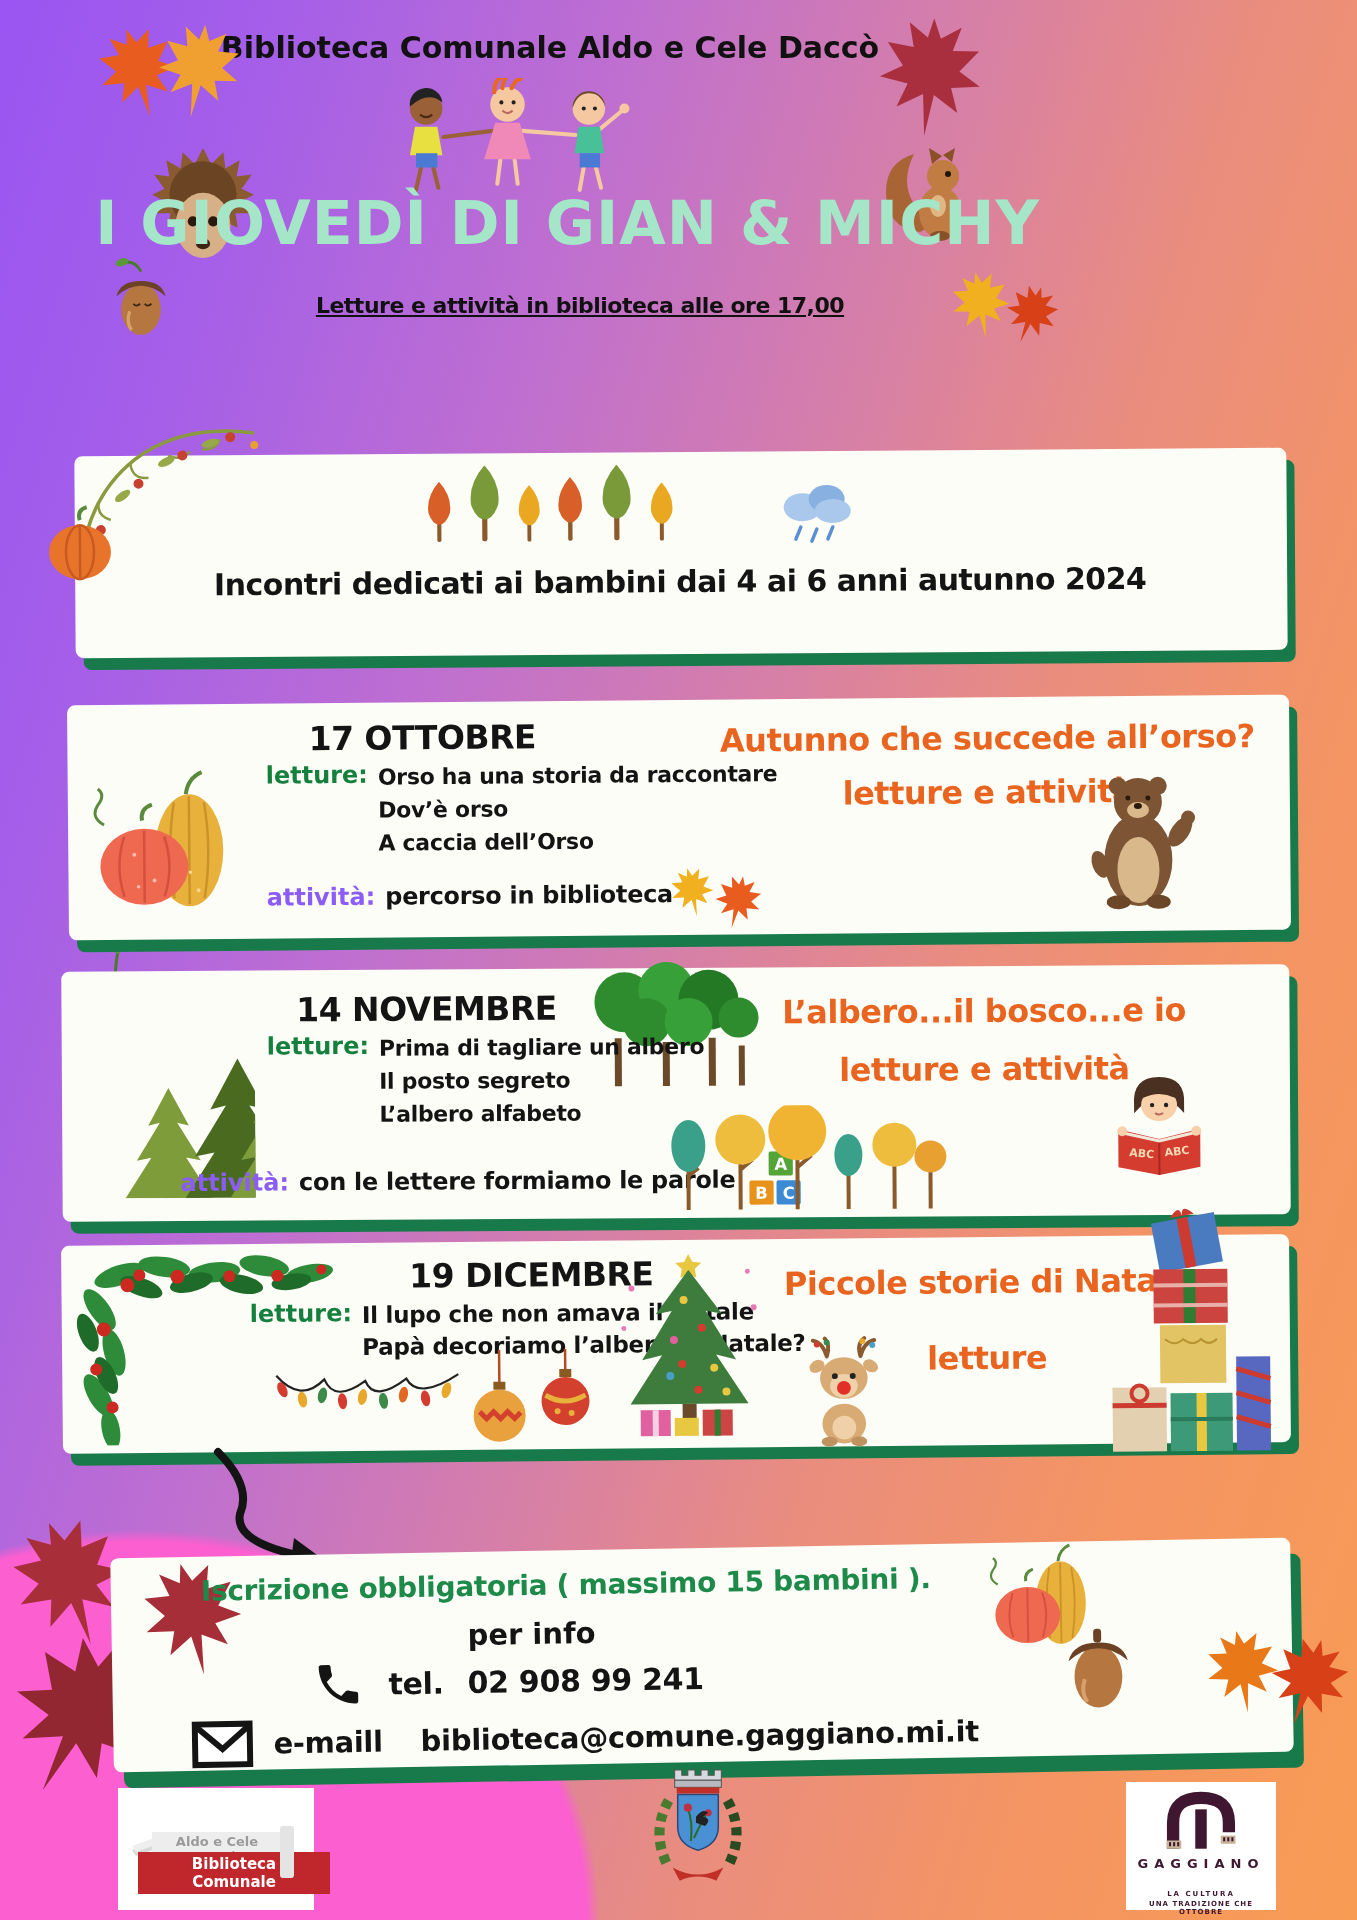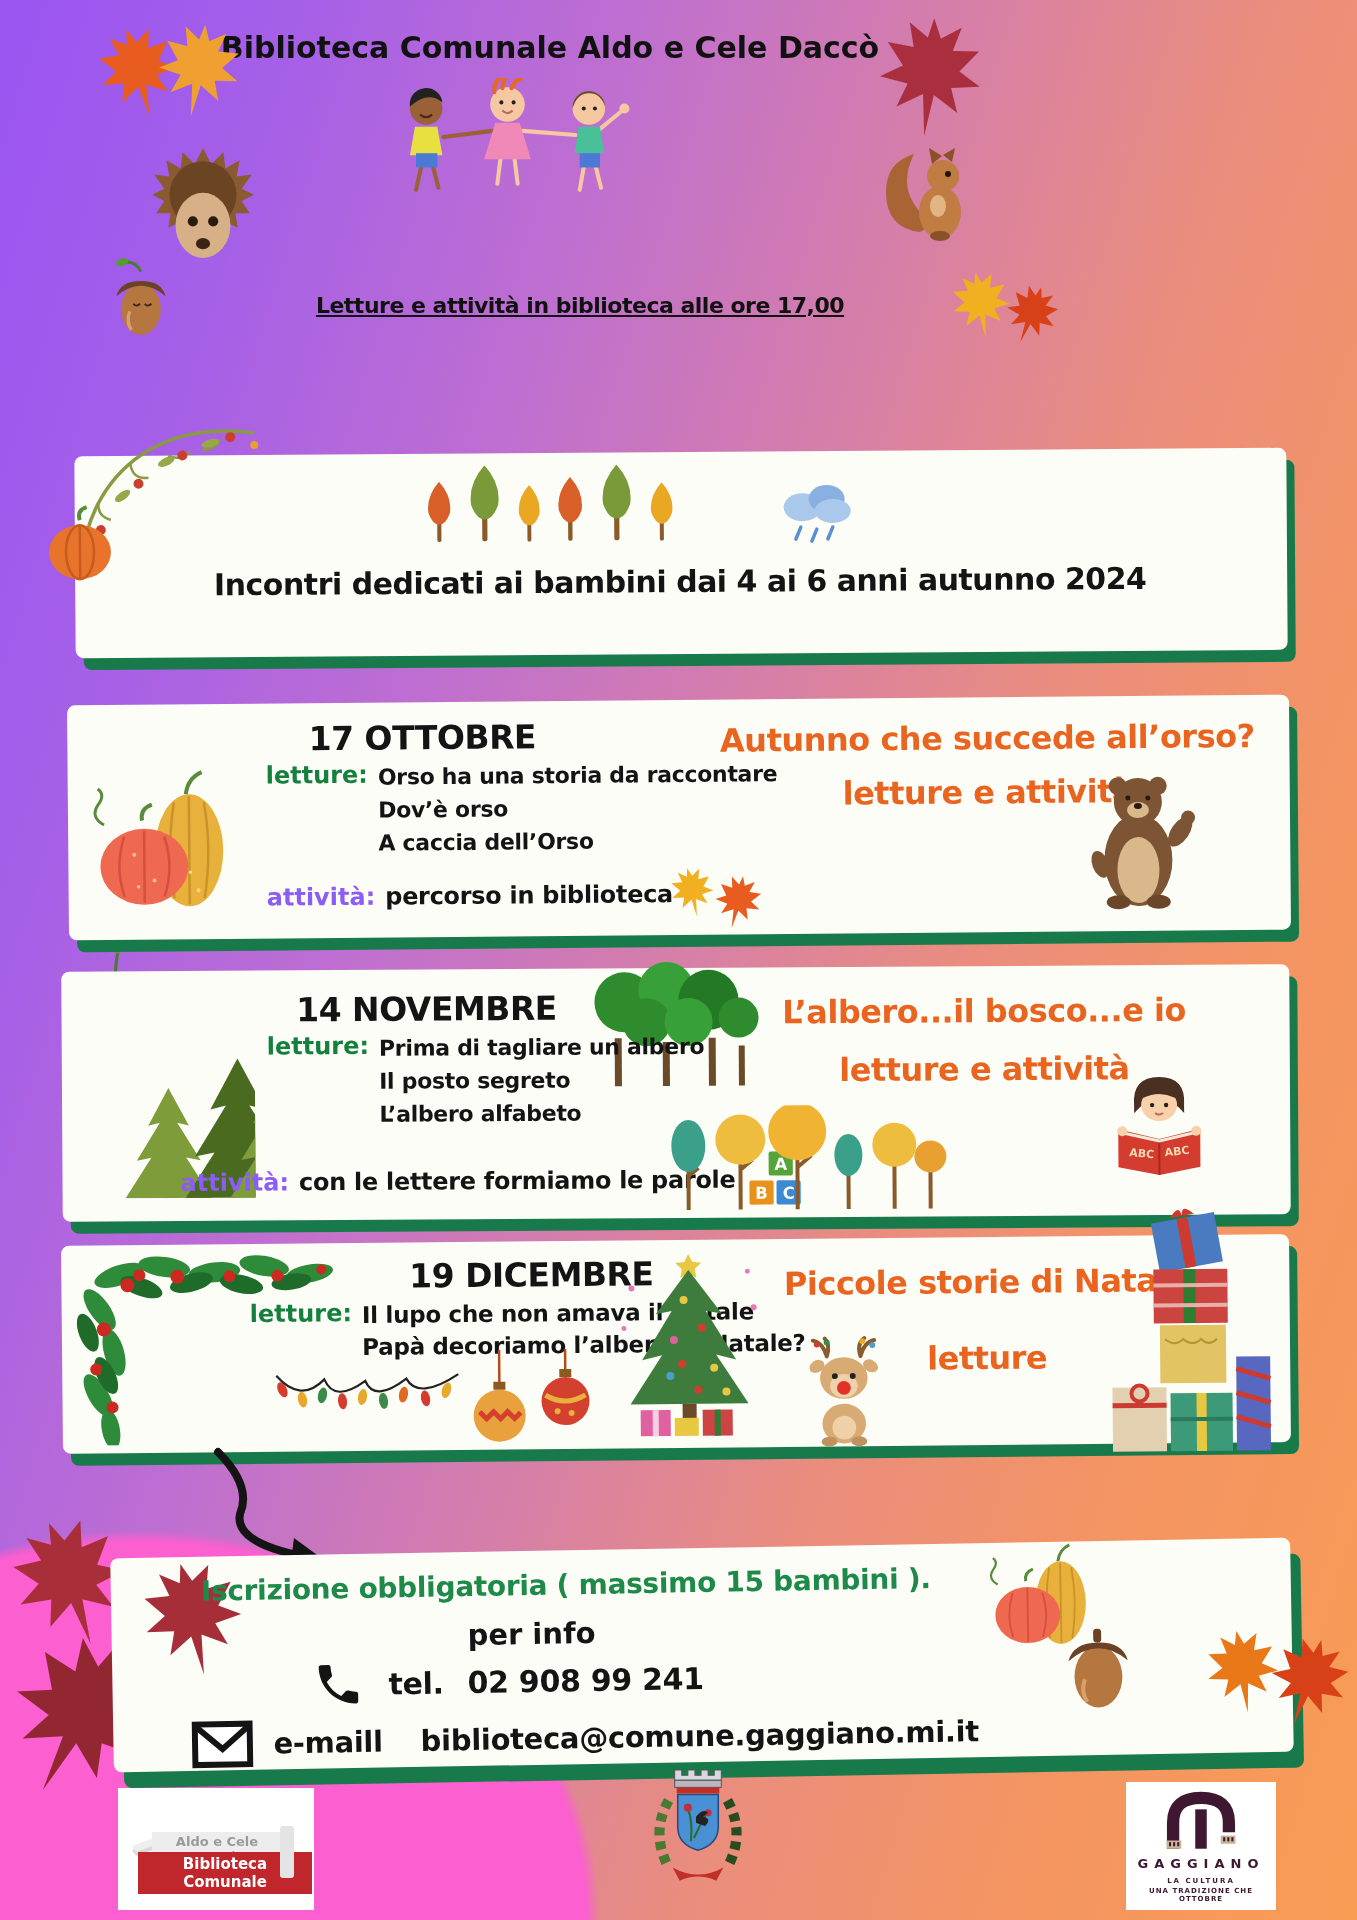--- a/index.html
+++ b/index.html
@@ -101,20 +101,21 @@
     <path d="M40 92 Q6 88 6 52 Q6 22 34 14 Q20 42 34 64 Q42 78 58 82 Z" fill="#a86434"></path>
     <ellipse cx="60" cy="72" rx="21" ry="26" fill="#c07c42"></ellipse>
     <circle cx="63" cy="36" r="16" fill="#c07c42"></circle>
     <path d="M52 24 L49 8 L62 16 Z" fill="#8a5028"></path>
     <path d="M72 22 L75 8 L63 15 Z" fill="#8a5028"></path>
     <circle cx="68" cy="34" r="3" fill="#241405"></circle>
     <ellipse cx="58" cy="66" rx="8" ry="11" fill="#e0b684"></ellipse>
     <ellipse cx="60" cy="96" rx="10" ry="5" fill="#8a5028"></ellipse>
   </svg>
 
+  <div class="abs ctr" style="left:30px;top:188px;width:1075px;font-size:60px;letter-spacing:1px;color:#a5e6c8;">I GIOVEDÌ DI GIAN &amp; MICHY</div>
 
   <svg class="abs" style="left:108px;top:258px;width:66px;height:82px" viewBox="0 0 70 86">
     <path d="M35 14 Q29 2 17 4" stroke="#4a7a2a" stroke-width="3" fill="none"></path>
     <ellipse cx="15" cy="4" rx="7" ry="4" fill="#5a9a34" transform="rotate(-20 15 4)"></ellipse>
     <ellipse cx="35" cy="54" rx="21" ry="27" fill="#b5763f"></ellipse>
     <path d="M9 40 Q35 18 61 40 Q57 24 35 24 Q13 24 9 40 Z" fill="#6b4226"></path>
     <path d="M27 48 q3 4 7 0 M39 48 q3 4 7 0" stroke="#3a2414" stroke-width="2" fill="none"></path>
     <path d="M23 56 q-4 12 2 20" stroke="#d8a06a" stroke-width="3.5" fill="none"></path>
   </svg>
 
@@ -512,21 +513,21 @@
       <span class="regline" style="margin-left:18px;">biblioteca@comune.gaggiano.mi.it</span>
     </div>
   </div>
 
   <div class="logobox" style="left:118px;top:1788px;width:196px;height:122px;">
     <svg class="abs" style="left:12px;top:40px;width:36px;height:30px" viewBox="0 0 36 30">
       <path d="M2 22 L30 12 L34 18 L6 28 Z" fill="#d8d8d8"></path>
       <path d="M2 18 L30 8 L34 14 L6 24 Z" fill="#eeeeee"></path>
     </svg>
     <div class="abs ctr" style="left:34px;top:44px;width:130px;font-size:13px;color:#9a9a9a;background:#ededed;padding:2px 0;">Aldo e Cele Daccò</div>
-    <div class="abs ctr" style="left:20px;top:64px;width:158px;font-size:15px;color:#fff;background:#c0272d;padding:3px 8px;">Biblioteca Comunale</div>
+    <div class="abs ctr" style="left:20px;top:64px;width:158px;font-size:15px;color:#fff;background:#c0272d;padding:3px 17px;">Biblioteca Comunale</div>
     <div class="abs" style="left:162px;top:38px;width:14px;height:52px;background:#e4e4e4;border-radius:3px;"></div>
   </div>
 
   <svg class="abs" style="left:632px;top:1762px;width:132px;height:142px" viewBox="0 0 130 140">
     <path d="M42 18 V8 h7 v5 h6 V8 h7 v5 h6 V8 h7 v5 h6 V8 h7 v10 Z" fill="#d8d8e0" stroke="#555" stroke-width="1"></path>
     <rect x="42" y="18" width="46" height="7" fill="#b8b8c0" stroke="#555" stroke-width="1"></rect>
     <rect x="44" y="25" width="42" height="6" fill="#c03028"></rect>
     <path d="M36 38 Q18 70 36 104" stroke="#4a7a30" stroke-width="10" stroke-dasharray="8 6" fill="none"></path>
     <path d="M94 38 Q112 70 94 104" stroke="#2a4a20" stroke-width="10" stroke-dasharray="8 6" fill="none"></path>
     <path d="M45 32 h40 v32 q0 17 -20 23 q-20 -6 -20 -23 Z" fill="#4a90d4" stroke="#2a4a7a" stroke-width="1.5"></path>
@@ -548,17 +549,17 @@
       <g fill="#3f1730">
           <rect x="11" y="66" width="2.5" height="5"></rect>
           <rect x="16" y="66" width="2.5" height="5"></rect>
           <rect x="21" y="66" width="2.5" height="5"></rect>
           <rect x="77" y="60" width="2.5" height="5"></rect>
           <rect x="82" y="60" width="2.5" height="5"></rect>
           <rect x="87" y="60" width="2.5" height="5"></rect>
         </g>
     </svg>
     <div style="font-size:13px;letter-spacing:6px;color:#3f1730;">GAGGIANO</div>
-    <div style="font-size:7px;letter-spacing:2px;color:#3f1730;margin-top:6px;">LA CULTURA</div>
+    <div style="font-size:7px;letter-spacing:2px;color:#3f1730;margin-top:19px;">LA CULTURA</div>
     <div style="font-size:7px;letter-spacing:1px;color:#3f1730;margin-top:2px;">UNA TRADIZIONE CHE OTTOBRE</div>
   </div>
 
 </div>
 
 </body></html>

